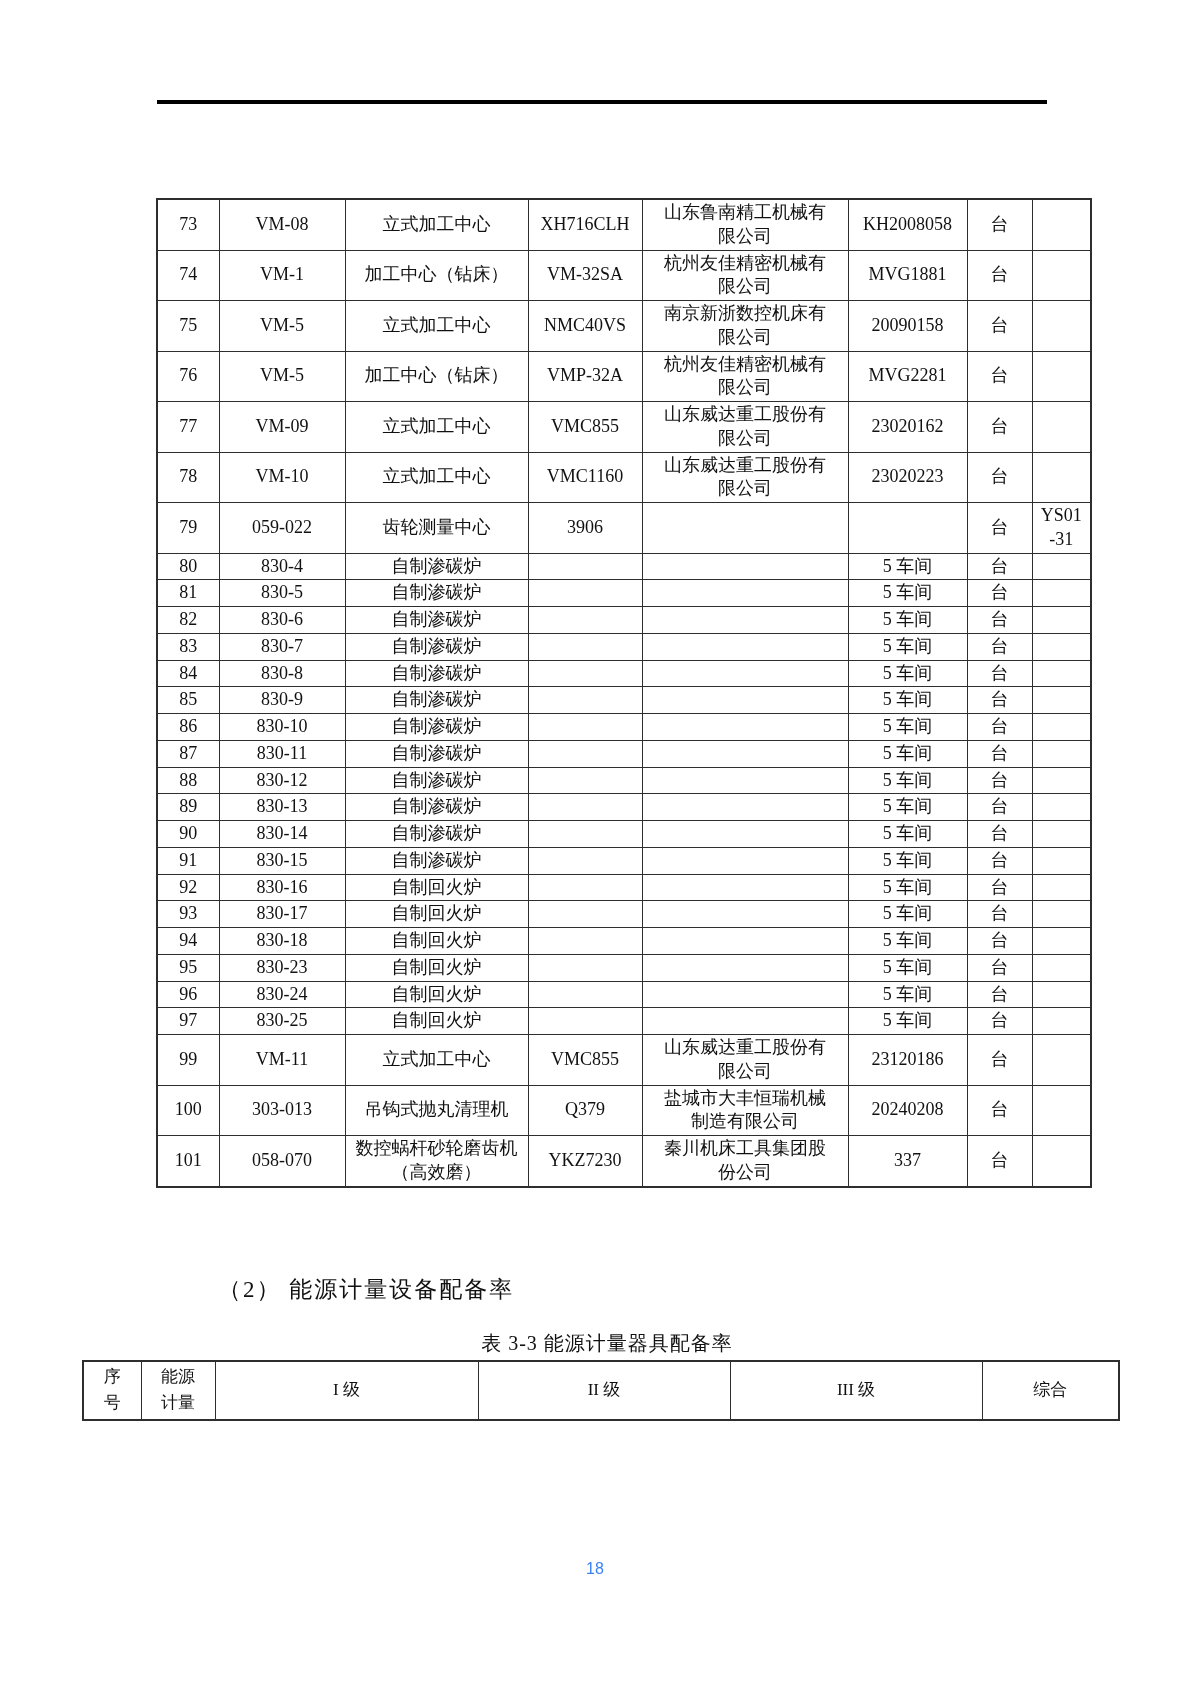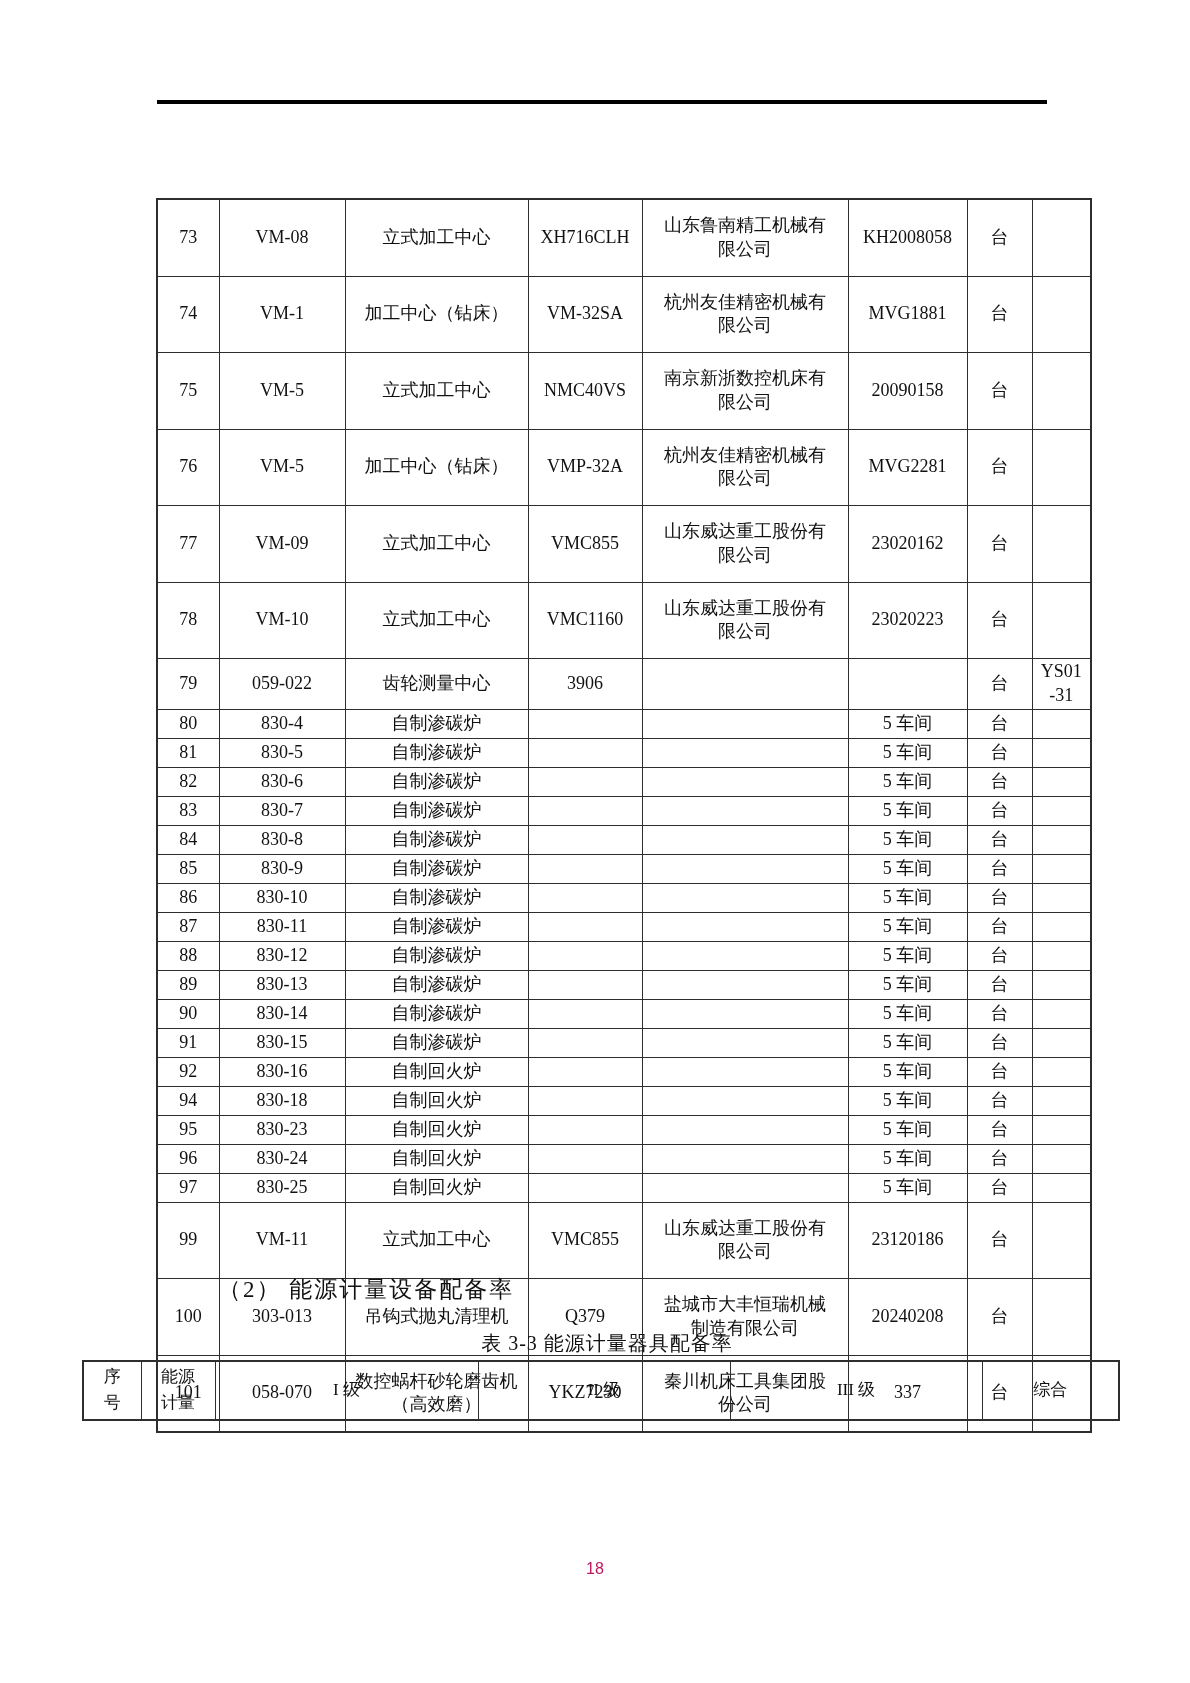--- a/index.html
+++ b/index.html
@@ -14,21 +14,21 @@
   table{border-collapse:collapse;table-layout:fixed;}
   .equip-table{
     position:absolute;left:156px;top:198px;width:934px;
     font-size:18px;border:2px solid #2e2e2e;
   }
   .equip-table td{
     border:1px solid #2e2e2e;text-align:center;vertical-align:middle;
     padding:1px 2px;line-height:1.32;word-break:break-all;overflow:hidden;
   }
   .equip-table tr{height:25px;}
-  .equip-table td.maker{padding:14px 16px;}
+  .equip-table td.maker{padding:1px 16px;}
   .equip-table td.note{white-space:pre-line;}
   .bold-code td:nth-child(2){font-weight:normal;}
 
   
   .heading{
     position:absolute;left:218px;top:1274px;font-size:23px;letter-spacing:2px;
   }
   .tbl-title{
     position:absolute;left:12px;top:1330px;width:100%;text-align:center;
     font-size:20px;letter-spacing:1px;
@@ -39,21 +39,21 @@
   }
   .meter-table td{
     border:1px solid #2e2e2e;text-align:center;vertical-align:middle;
     padding:2px;line-height:1.55;
   }
   .meter-table tr{height:58px;}
   .meter-table td.pre{white-space:pre-line;}
 
   .page-num{
     position:absolute;left:0;top:1560px;width:100%;text-align:center;
-    font-size:16px;font-family:"Liberation Sans","DejaVu Sans",sans-serif;color:#be185d;
+    font-size:16px;font-family:"Liberation Sans","DejaVu Sans",sans-serif;color:#3b82f6;
   }
 </style>
 </head>
 <body>
 
 <div class="page">
 
   <div class="top-rule"></div>
 
   <table class="equip-table">
@@ -283,20 +283,30 @@
           <td>92</td>
           <td>830-16</td>
           <td>自制回火炉</td>
           <td></td>
           <td class="maker"></td>
           <td>5 车间</td>
           <td>台</td>
           <td class="note"></td>
         </tr>
 
+        <tr class="bold-code">
+          <td>93</td>
+          <td>830-17</td>
+          <td>自制回火炉</td>
+          <td></td>
+          <td class="maker"></td>
+          <td>5 车间</td>
+          <td>台</td>
+          <td class="note"></td>
+        </tr>
 
         <tr class="bold-code">
           <td>94</td>
           <td>830-18</td>
           <td>自制回火炉</td>
           <td></td>
           <td class="maker"></td>
           <td>5 车间</td>
           <td>台</td>
           <td class="note"></td>

